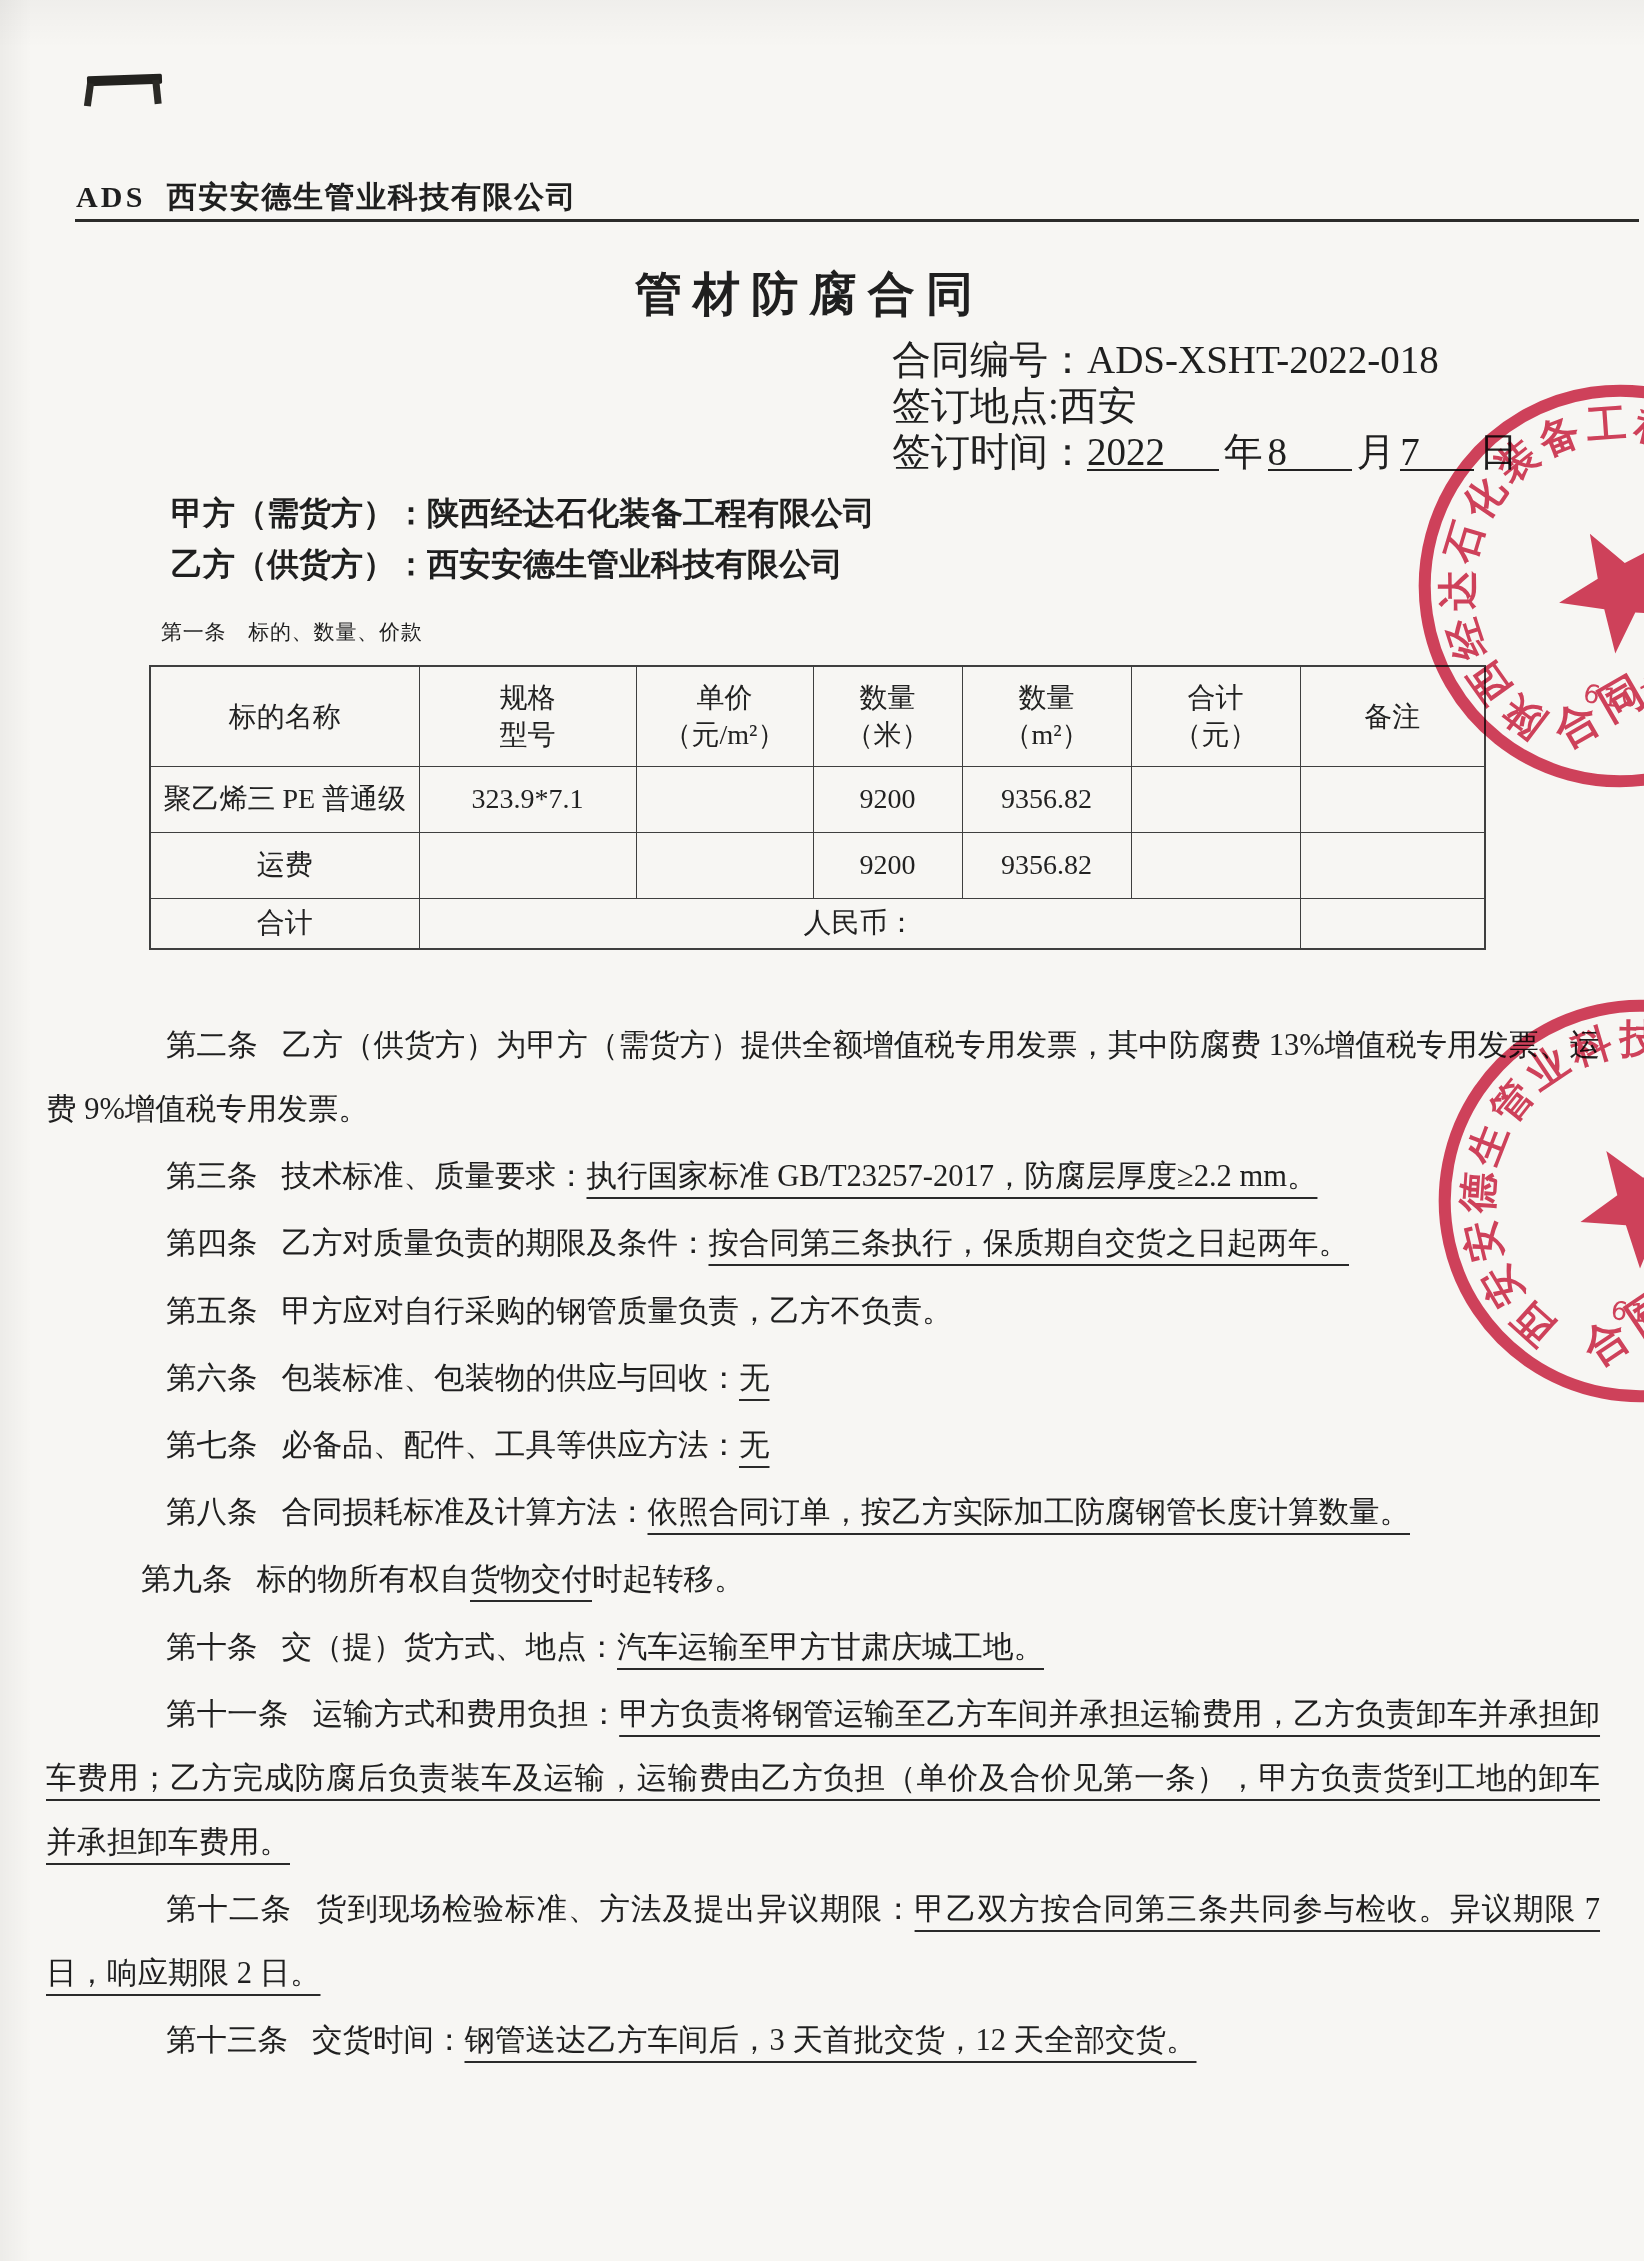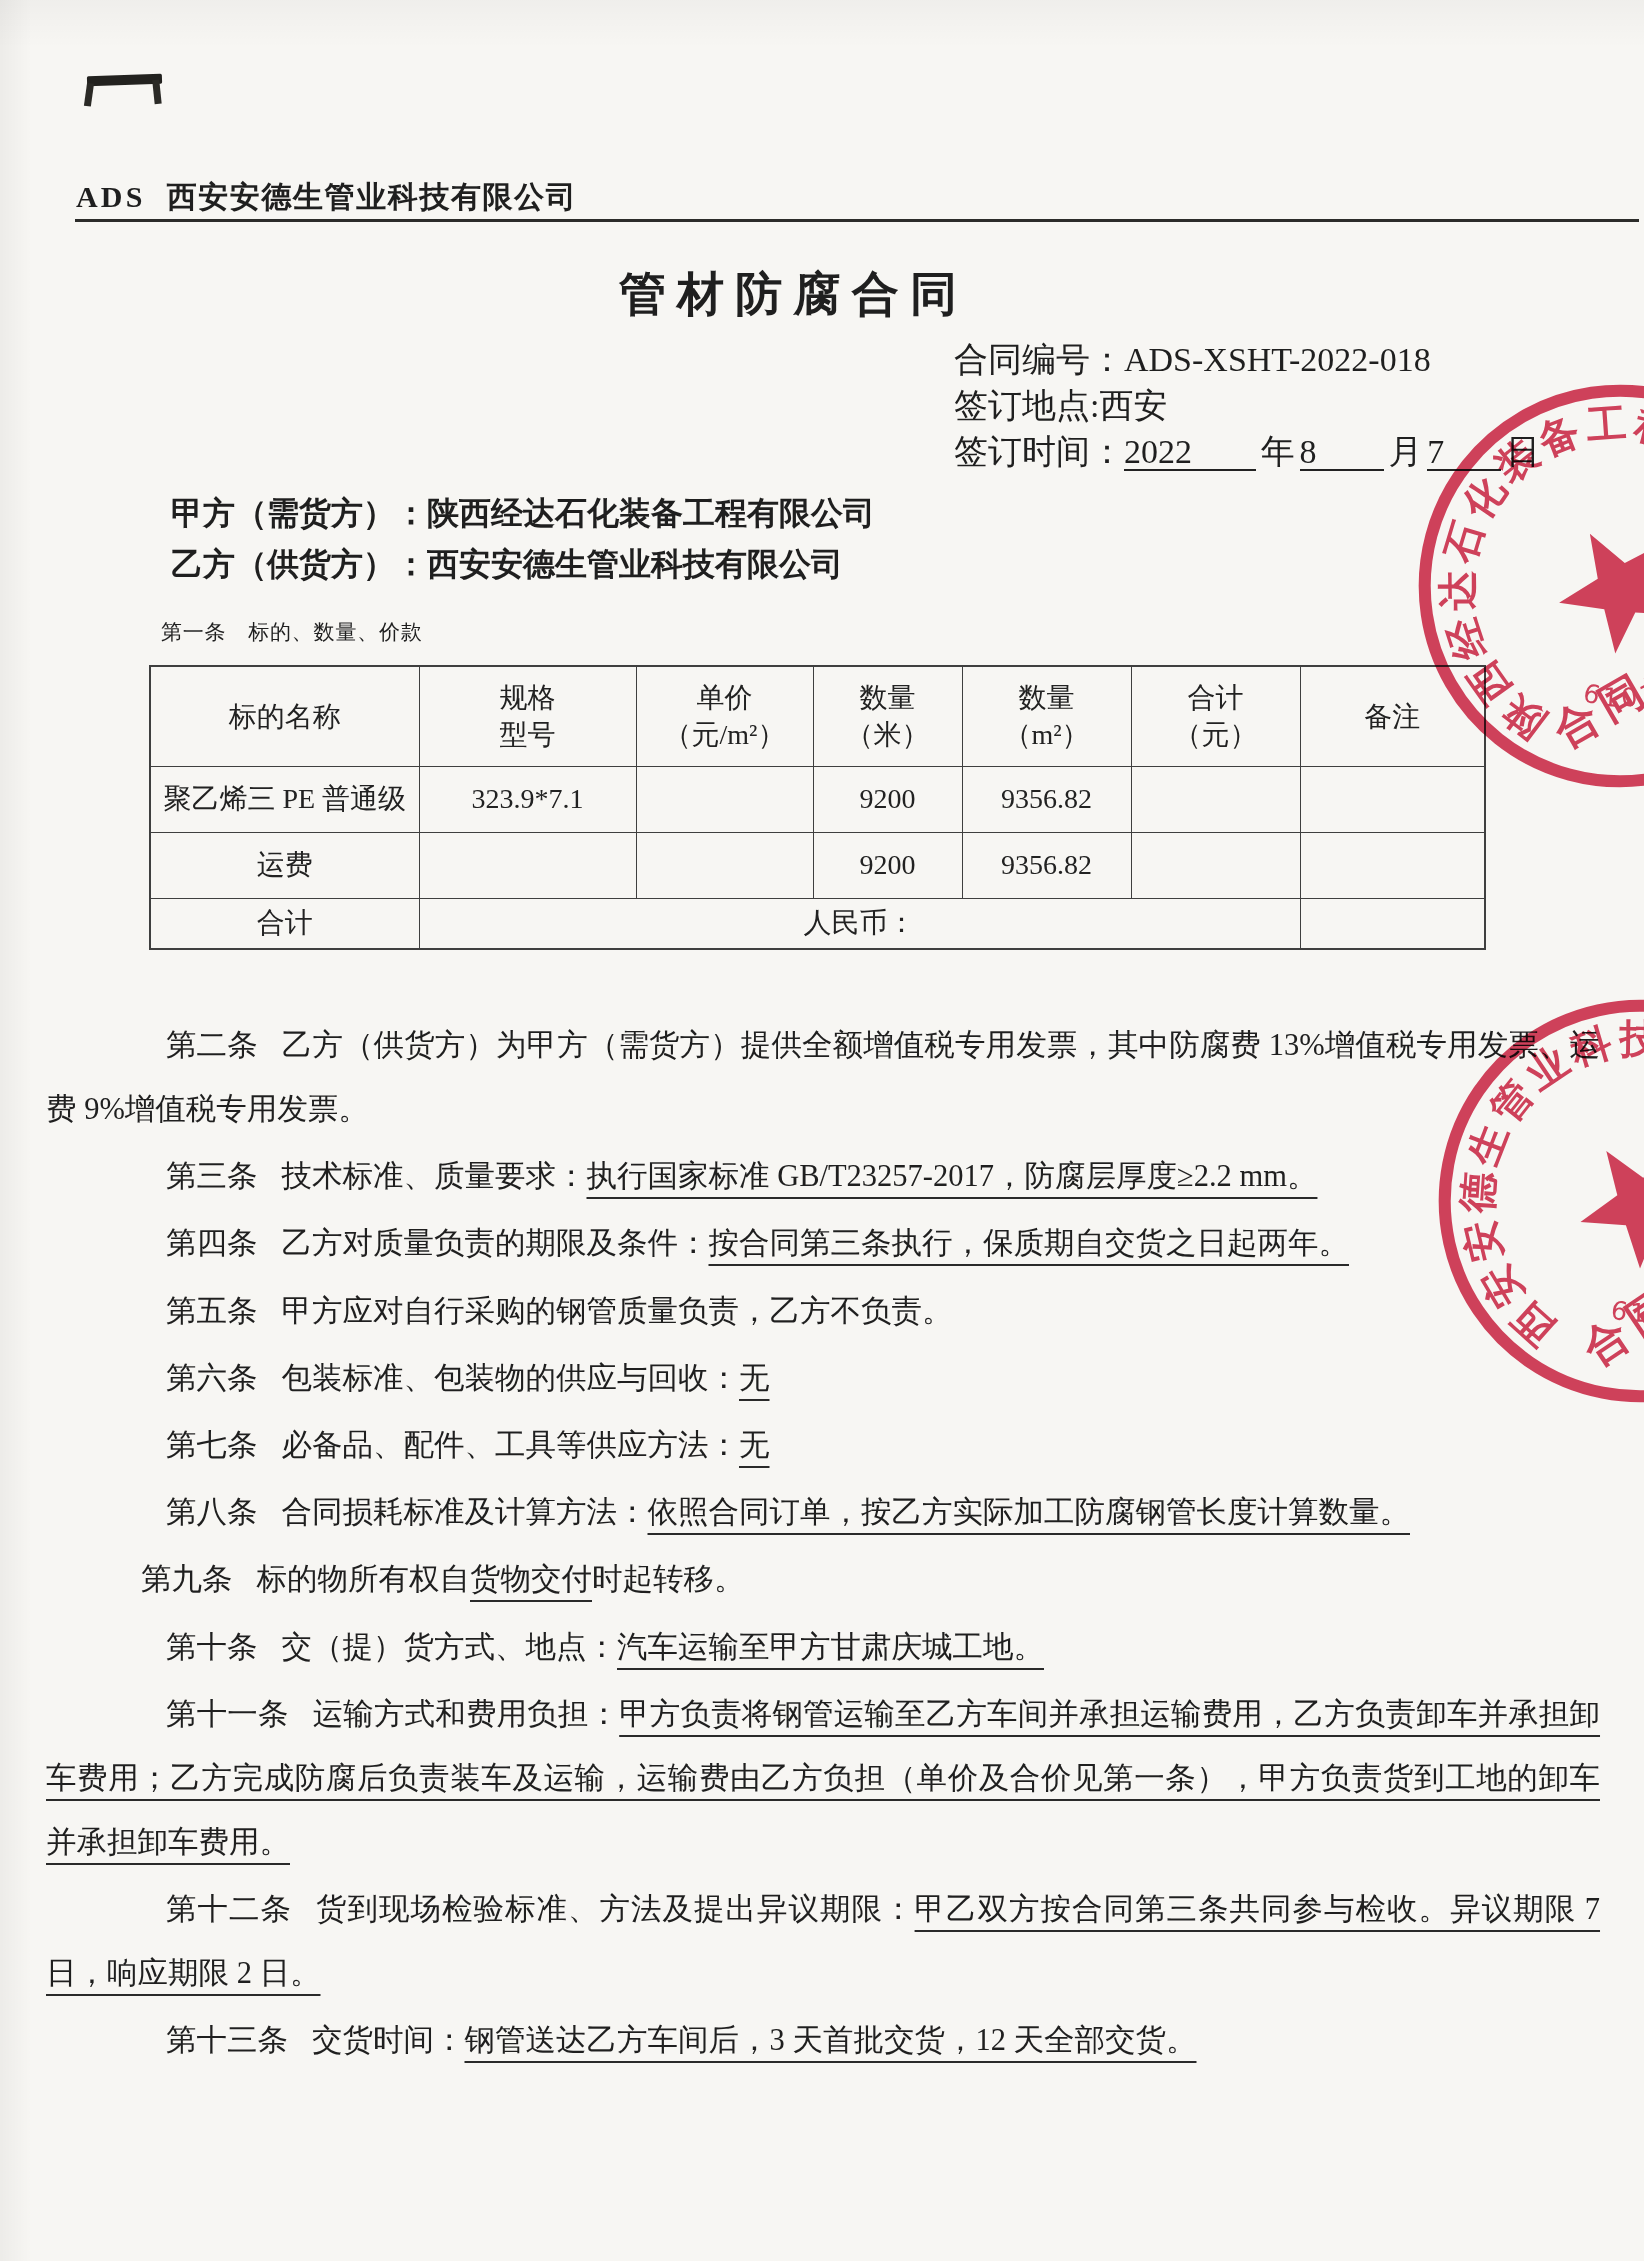--- a/index.html
+++ b/index.html
@@ -28,23 +28,23 @@
   .staple::after{content:"";position:absolute;right:1.6px;top:6.4px;width:7.2px;height:24px;
     background:#2b2a26;transform:rotate(-4deg);}
   
   .hdr{position:absolute;left:76px;top:177px;font-size:30px;font-weight:bold;
     letter-spacing:1.6px;white-space:nowrap;}
   .hdr .logo{font-family:"Liberation Serif",serif;letter-spacing:3.2px;margin-right:21px;}
   .hdr-rule{position:absolute;left:75px;right:6.4px;top:219px;height:3.2px;
     background:#2c2c2a;box-shadow:0 -4px 0 -2.4px rgba(44,44,42,.35);}
   
   .title{position:absolute;left:0;top:263px;width:1587px;text-align:center;
-    font-size:47px;font-weight:bold;letter-spacing:11.2px;}
-  
-  .meta{position:absolute;left:954px;top:337px;font-size:34px;line-height:46px;white-space:nowrap;}
+    font-size:47px;font-weight:bold;letter-spacing:11.2px;padding-left:16px;}
+  
+  .meta{position:absolute;left:892px;top:337px;font-size:39px;line-height:46px;white-space:nowrap;}
   .blank{display:inline-block;border-bottom:2.4px solid #222;line-height:35px;}
   .blank.y{min-width:132px;} .blank.m{min-width:84px;} .blank.d{min-width:74px;}
   .meta .unit{margin:0 4.8px;}
   
   .parties{position:absolute;left:171px;top:488px;font-size:32px;font-weight:bold;line-height:51px;white-space:nowrap;}
   
   .sec1{position:absolute;left:161px;top:618px;font-size:21px;letter-spacing:0.8px;}
   
   table.goods{position:absolute;left:149px;top:665px;width:1333px;border-collapse:collapse;
     table-layout:fixed;font-size:28px;color:#222;}

